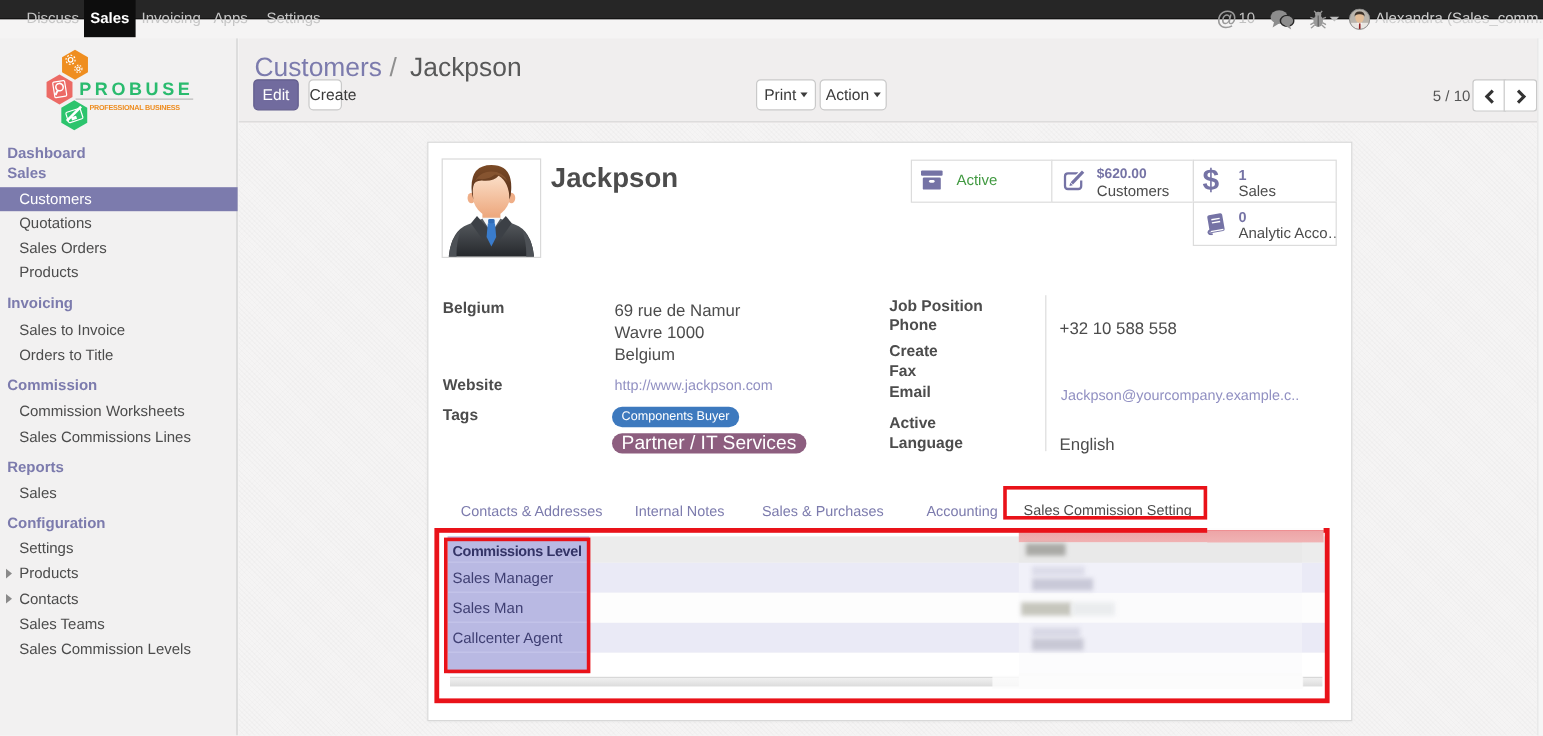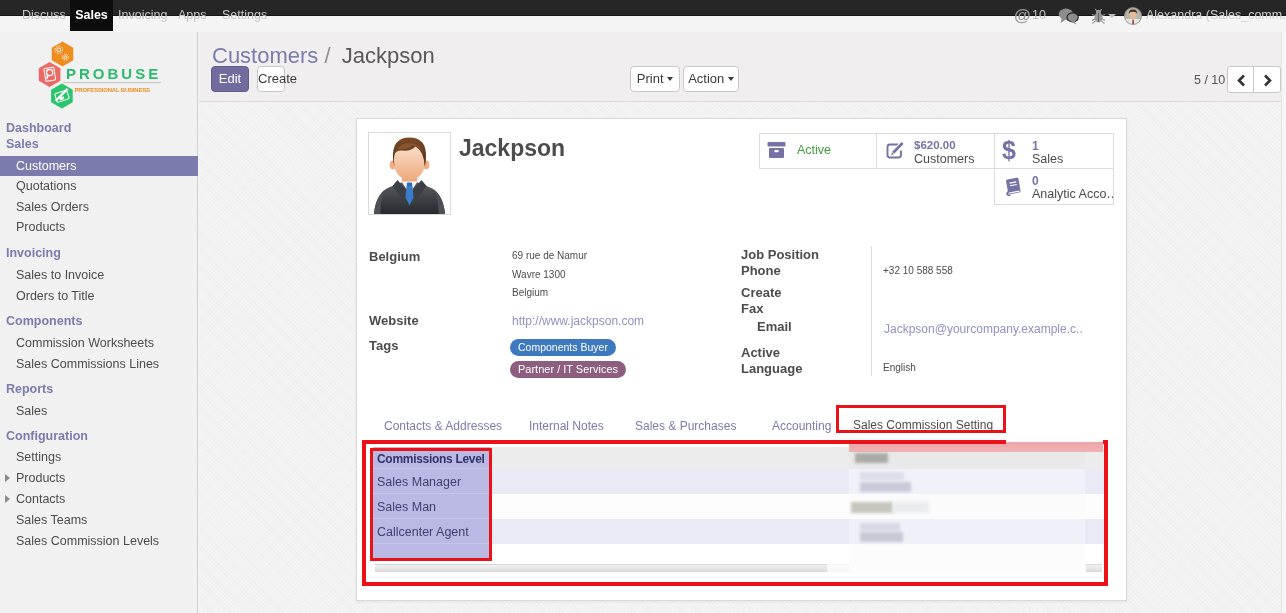--- a/index.html
+++ b/index.html
@@ -17,21 +17,21 @@
 .mi{position:absolute;left:16px;color:#4c4c4c;font-size:12.5px;height:20px;line-height:20px;white-space:nowrap}
 .msel{position:absolute;left:0;width:198px;background:#7c7bad;color:#fff;height:20px;line-height:20px}
 .car{position:absolute;width:0;height:0;border-left:5px solid #8a8a8a;border-top:4px solid transparent;border-bottom:4px solid transparent}
 
 #cp{position:absolute;left:199px;top:32px;width:1087px;height:70px;background:#f0eeee;border-bottom:1px solid #d9d7d7}
 
 #content{position:absolute;left:199px;top:103px;width:1087px;height:510px;background-color:#f5f4f4;background-image:repeating-linear-gradient(45deg,rgba(0,0,0,0.016) 0 1px,transparent 1px 3px),repeating-linear-gradient(-45deg,rgba(0,0,0,0.008) 0 1px,transparent 1px 3px)}
 #sheet{position:absolute;left:157px;top:15px;width:771px;height:483px;background:#fff;border:1px solid #d8d8d8;box-shadow:0 1px 3px rgba(0,0,0,0.06)}
 .btn{display:inline-block;border:1px solid #c9c9c9;border-radius:4px;background:#fff;color:#3b3b3b;font-size:13px;text-align:center}
 .lbl{position:absolute;font-weight:bold;color:#4c4c4c;font-size:13px;white-space:nowrap}
-.val{position:absolute;color:#4c4c4c;font-size:10px;white-space:nowrap}
+.val{position:absolute;color:#4c4c4c;font-size:14px;white-space:nowrap}
 .lnk{position:absolute;color:#9190c2;font-size:12px;white-space:nowrap}
 .tab{position:absolute;color:#7c7bad;font-size:12px;white-space:nowrap}
 .redbox{position:absolute;border:3px solid #e91219}
 .sm{position:absolute;filter:blur(1.6px)}
 </style>
 </head>
 <body>
 <div id="page">
 
 <div id="nav">
@@ -113,21 +113,21 @@
       </svg>
   <span class="mh" style="top:86px">Dashboard</span>
   <span class="mh" style="top:102px">Sales</span>
   <span class="msel" style="top:124px;padding-left:16px">Customers</span>
   <span class="mi" style="top:144px">Quotations</span>
   <span class="mi" style="top:165px">Sales Orders</span>
   <span class="mi" style="top:185px">Products</span>
   <span class="mh" style="top:211px">Invoicing</span>
   <span class="mi" style="top:233px">Sales to Invoice</span>
   <span class="mi" style="top:254px">Orders to Title</span>
-  <span class="mh" style="top:279px">Components</span>
+  <span class="mh" style="top:279px">Commission</span>
   <span class="mi" style="top:301px">Commission Worksheets</span>
   <span class="mi" style="top:322px">Sales Commissions Lines</span>
   <span class="mh" style="top:347px">Reports</span>
   <span class="mi" style="top:369px">Sales</span>
   <span class="mh" style="top:394px">Configuration</span>
   <span class="mi" style="top:415px">Settings</span>
   <span class="car" style="left:5px;top:442px"></span>
   <span class="mi" style="top:436px">Products</span>
   <span class="car" style="left:5px;top:463px"></span>
   <span class="mi" style="top:457px">Contacts</span>
@@ -220,34 +220,34 @@
     <line x1="4.8" y1="16.2" x2="15.5" y2="16.2" stroke="#fff" stroke-width="1.1"></line>
     <line x1="7" y1="6.6" x2="14" y2="6.6" stroke="#fff" stroke-width="1.2"></line>
     <line x1="7" y1="9.2" x2="14" y2="9.2" stroke="#fff" stroke-width="1.2"></line>
   </g>
 </svg>
 <span class="a b" style="left:833px;top:71px;font-size:12px;color:#7573a5">0</span>
 <span class="a" style="left:833px;top:84px;color:#4c4c4c;width:81px;overflow:hidden;white-space:nowrap">Analytic Acco…</span>
 
 <span class="lbl" style="left:170px;top:146px">Belgium</span>
 <span class="val" style="left:313px;top:147px">69 rue de Namur</span>
-<span class="val" style="left:313px;top:166px">Wavre 1300</span>
+<span class="val" style="left:313px;top:166px">Wavre 1000</span>
 <span class="val" style="left:313px;top:184px">Belgium</span>
 <span class="lbl" style="left:170px;top:210px">Website</span>
 <span class="lnk" style="left:313px;top:211px">http://www.jackpson.com</span>
 <span class="lbl" style="left:170px;top:235px">Tags</span>
 <span class="a" style="left:311px;top:236px;height:17px;line-height:17px;border-radius:9px;background:#3d79be;color:#fff;font-size:10.5px;padding:0 8px">Components Buyer</span>
-<span class="a" style="left:311px;top:258px;height:17px;line-height:17px;border-radius:9px;background:#8d5e7f;color:#fff;font-size:11px;padding:0 8px">Partner / IT Services</span>
+<span class="a" style="left:311px;top:258px;height:17px;line-height:17px;border-radius:9px;background:#8d5e7f;color:#fff;font-size:16px;padding:0 8px">Partner / IT Services</span>
 
 <span class="lbl" style="left:542px;top:144px">Job Position</span>
 <span class="lbl" style="left:542px;top:160px">Phone</span>
 <span class="val" style="left:684px;top:162px">+32 10 588 558</span>
 <span class="lbl" style="left:542px;top:182px">Create</span>
 <span class="lbl" style="left:542px;top:198px">Fax</span>
-<span class="lbl" style="left:558px;top:216px">Email</span>
+<span class="lbl" style="left:542px;top:216px">Email</span>
 <span class="lnk" style="left:685px;top:219px">Jackpson@yourcompany.example.c..</span>
 <span class="lbl" style="left:542px;top:242px">Active</span>
 <span class="lbl" style="left:542px;top:258px">Language</span>
 <span class="val" style="left:684px;top:259px">English</span>
 <div class="a" style="left:672px;top:143px;width:1px;height:130px;background:#ddd"></div>
 
 <span class="tab" style="left:185px;top:316px">Contacts &amp; Addresses</span>
 <span class="tab" style="left:330px;top:316px">Internal Notes</span>
 <span class="tab" style="left:436px;top:316px">Sales &amp; Purchases</span>
 <span class="tab" style="left:573px;top:316px">Accounting</span>

